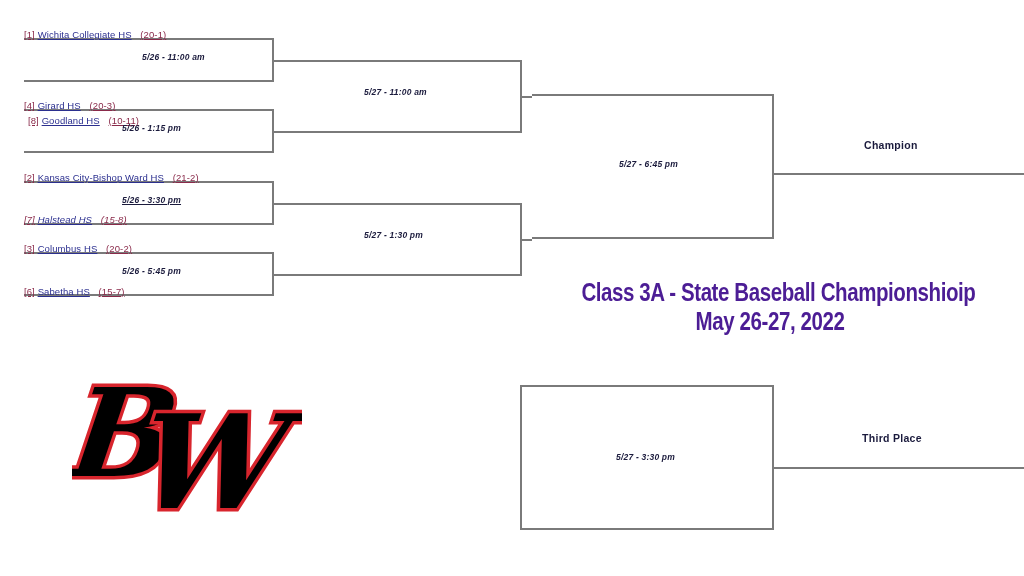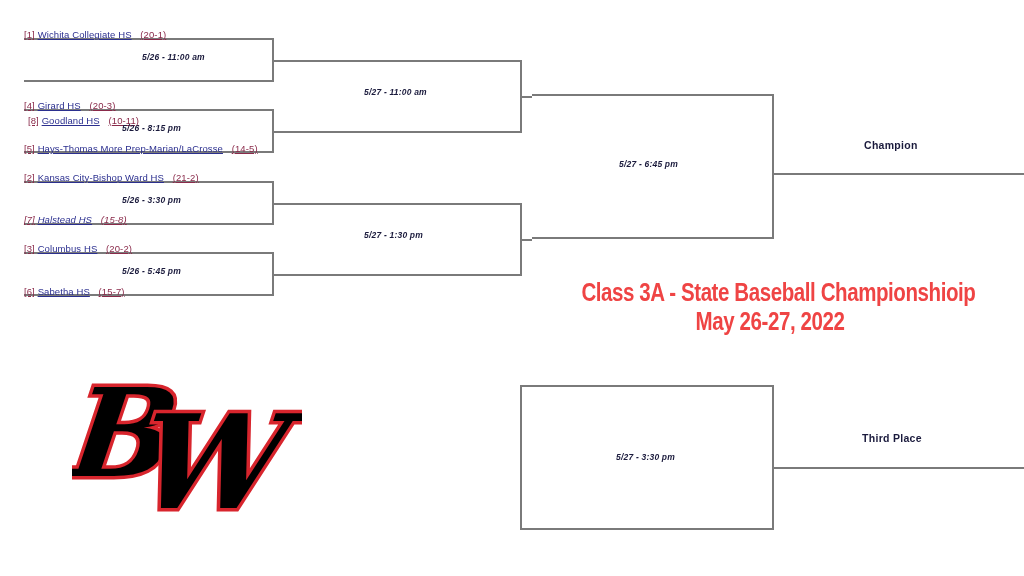--- a/index.html
+++ b/index.html
@@ -89,21 +89,21 @@
     font-size: 10.5px;
     font-weight: bold;
     color: #1a1a3c;
     letter-spacing: 0.3px;
   }
 
   
   .title-block {
     position: absolute;
     text-align: center;
-    color: #ef4444;
+    color: #4c1d95;
   }
   .title-main {
     font-family: "Liberation Sans", sans-serif;
     font-weight: bold;
     font-size: 25px;
     line-height: 29px;
     letter-spacing: -0.5px;
     transform: scaleX(0.82);
     transform-origin: center center;
     white-space: nowrap;
@@ -149,25 +149,20 @@
   <div class="team" style="left:28px; top:71px;margin-top:44px;">
     <span class="seed">[8]</span>
     <span class="tname">Goodland HS</span>
     <span class="rec">(10-11)</span>
   </div>
   <div class="team" style="left:24px; top:100px;">
     <span class="seed">[4]</span>
     <span class="tname">Girard HS</span>
     <span class="rec">(20-3)</span>
   </div>
-  <div class="team" style="left:24px; top:143px;">
-    <span class="seed">[5]</span>
-    <span class="tname">Hays-Thomas More Prep-Marian/LaCrosse</span>
-    <span class="rec">(14-5)</span>
-  </div>
   <div class="team" style="left:24px; top:172px;">
     <span class="seed">[2]</span>
     <span class="tname">Kansas City-Bishop Ward HS</span>
     <span class="rec">(21-2)</span>
   </div>
   <div class="team" style="left:24px; top:214px;font-style:italic;">
     <span class="seed">[7]</span>
     <span class="tname">Halstead HS</span>
     <span class="rec">(15-8)</span>
   </div>
@@ -176,22 +171,22 @@
     <span class="tname">Columbus HS</span>
     <span class="rec">(20-2)</span>
   </div>
   <div class="team" style="left:24px; top:286px;">
     <span class="seed">[6]</span>
     <span class="tname">Sabetha HS</span>
     <span class="rec">(15-7)</span>
   </div>
 
   <div class="gtime" style="left:122px; top:52px;margin-left:20px;">5/26 - 11:00 am</div>
-  <div class="gtime" style="left:122px; top:123px;">5/26 - 8:15 pm</div>
-  <div class="gtime" style="left:122px; top:195px;">5/26 - 3:30 pm</div>
+  <div class="gtime" style="left:122px; top:123px;">5/26 - 1:15 pm</div>
+  <div class="gtime" style="left:122px; top:195px;text-decoration:underline;">5/26 - 3:30 pm</div>
   <div class="gtime" style="left:122px; top:266px;">5/26 - 5:45 pm</div>
 
   <div class="hline" style="left:274px; top:60px; width:48px;"></div>
   <div class="hline" style="left:274px; top:131px; width:48px;"></div>
   <div class="hline" style="left:274px; top:203px; width:48px;"></div>
   <div class="hline" style="left:274px; top:274px; width:48px;"></div>
 
   <div class="bigbox" style="left:322px; top:60px; width:200px; height:73px;"></div>
   <div class="bigbox" style="left:322px; top:203px; width:200px; height:73px;"></div>
 

